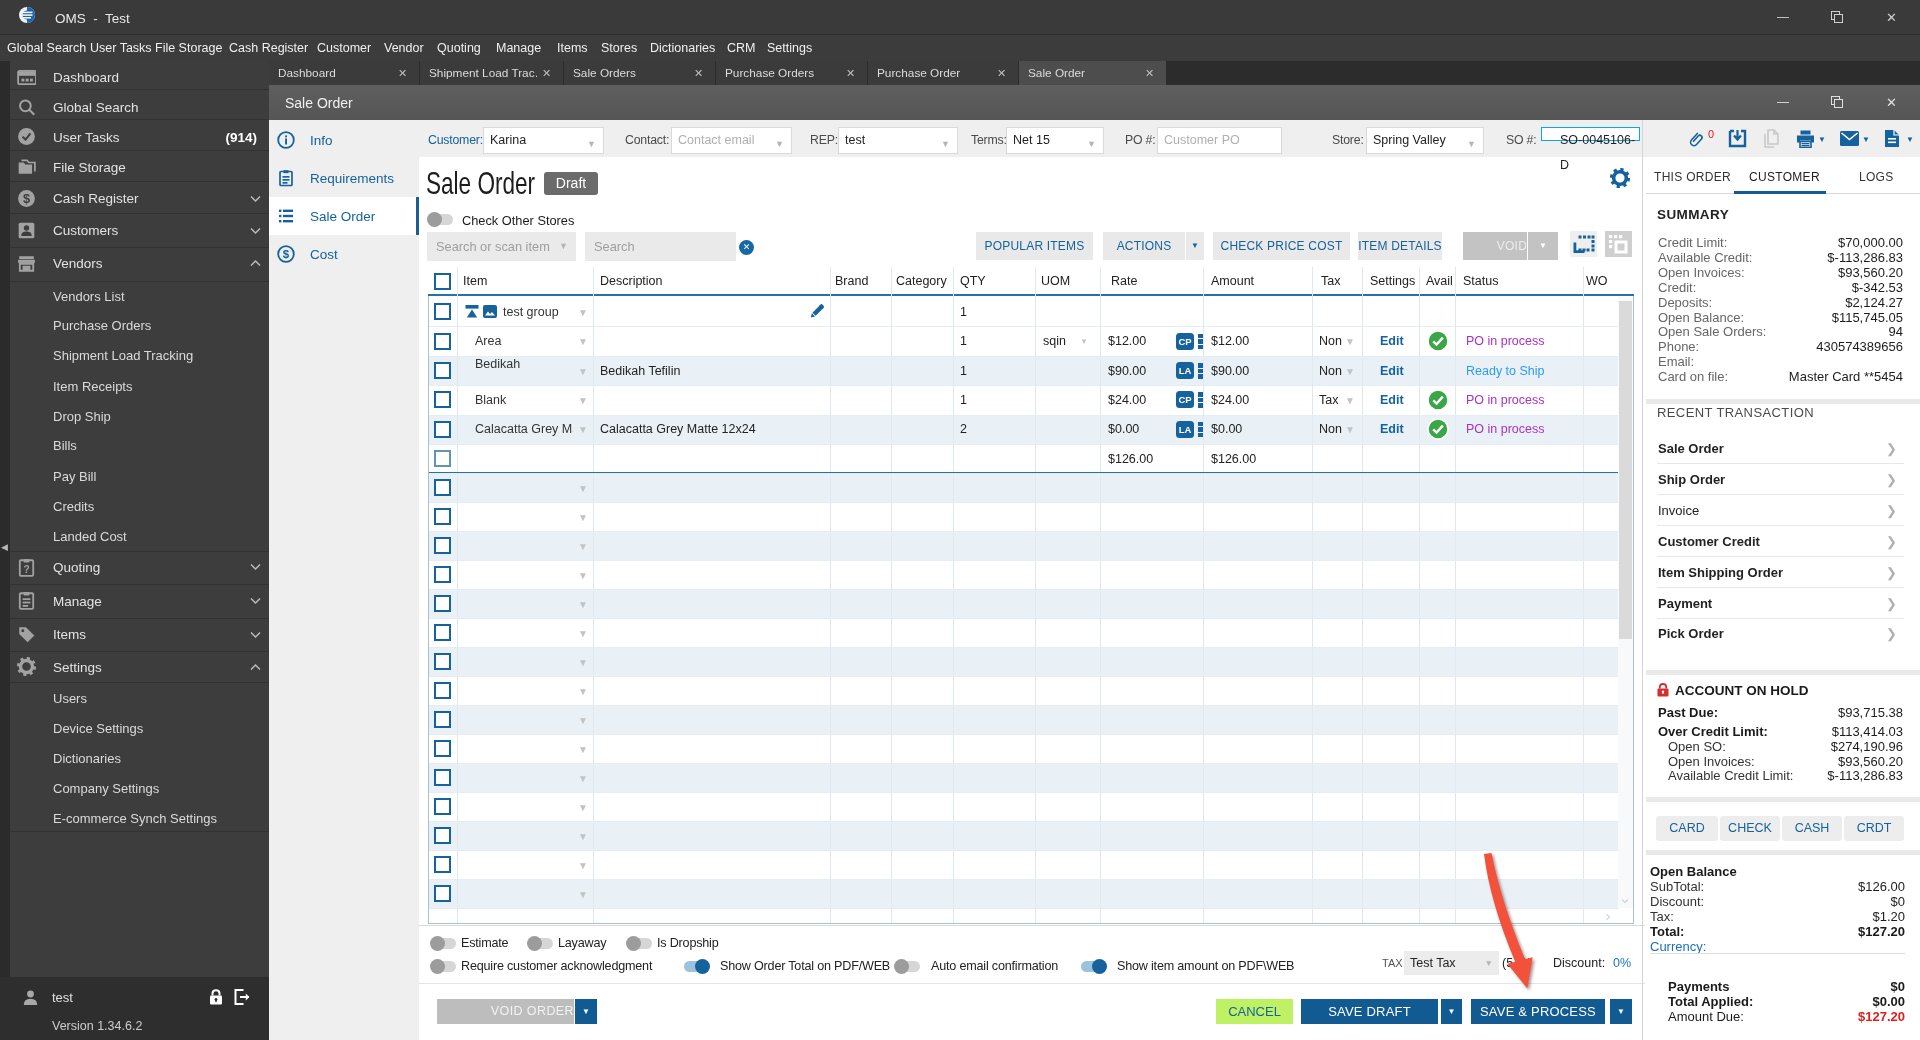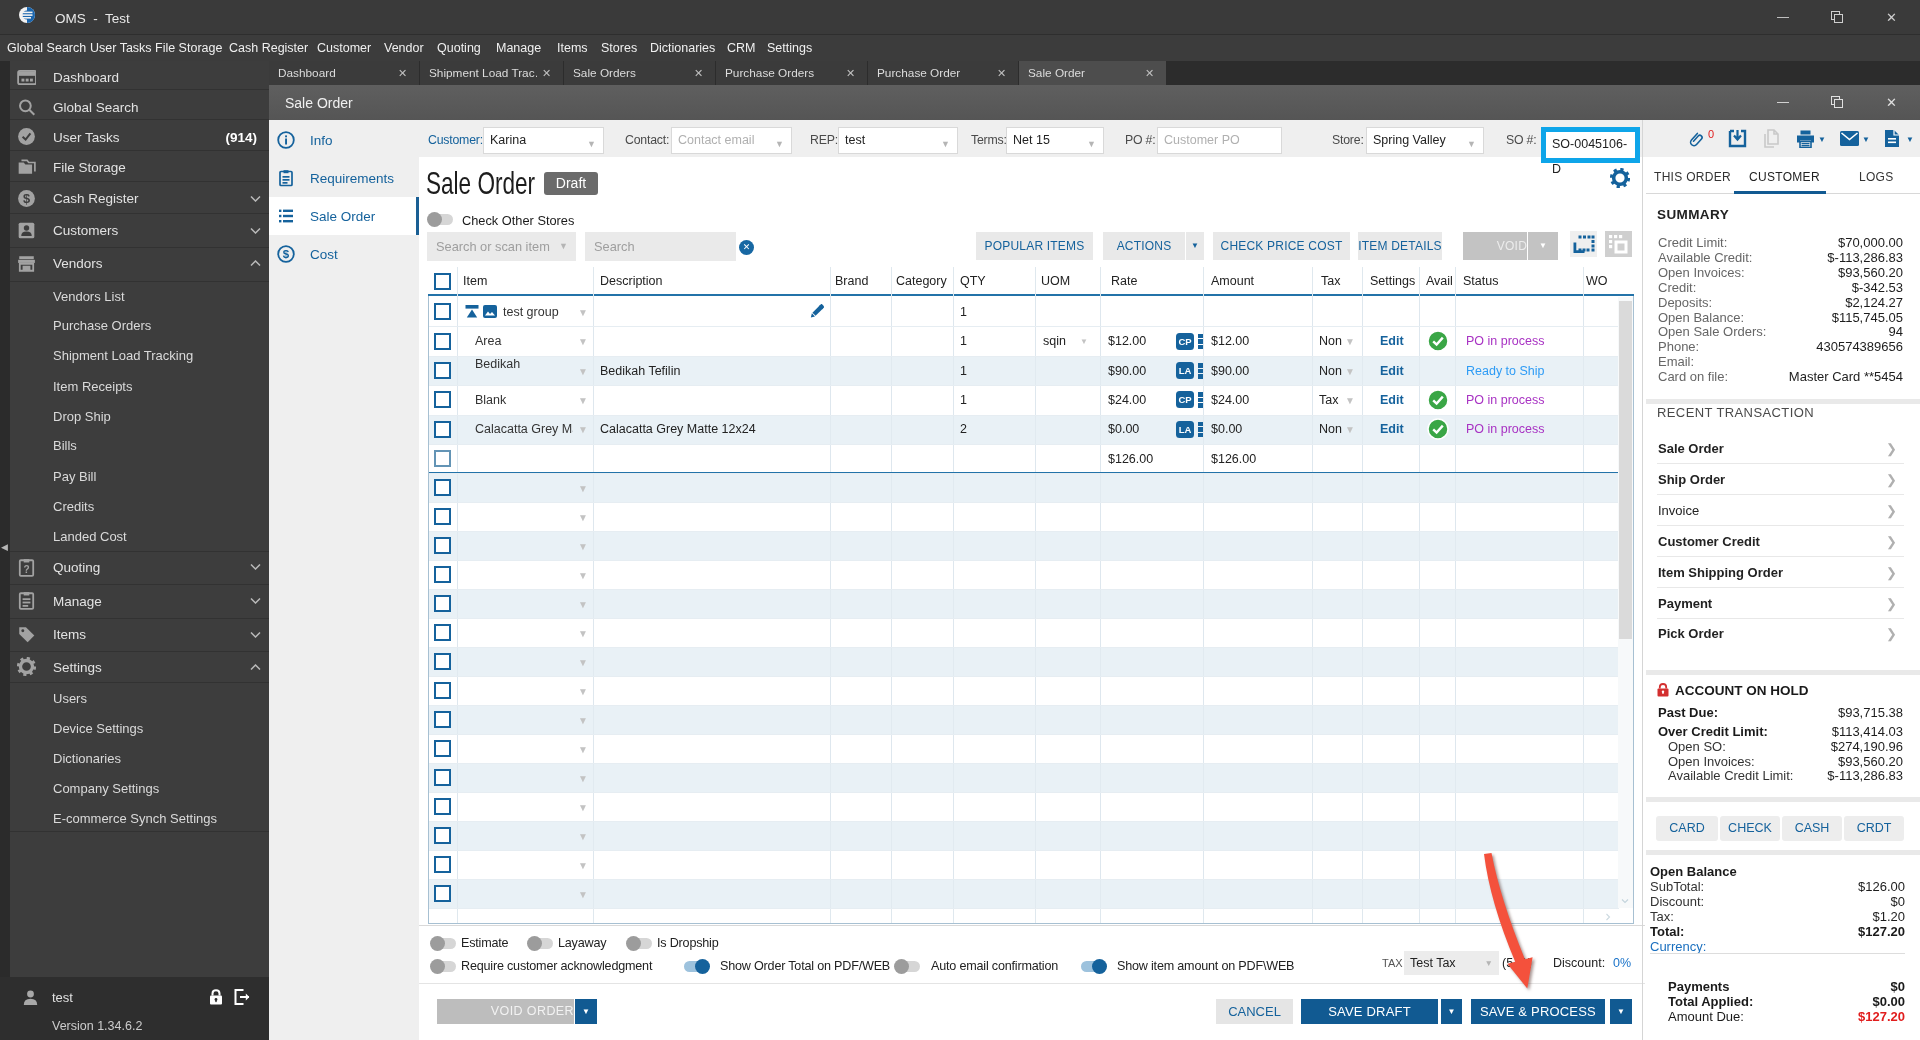--- a/index.html
+++ b/index.html
@@ -236,21 +236,21 @@
 <div class="abs" style="left:671px;top:127px;width:121px;height:27px;background:#fff;border:1px solid #d9d9d9;font-size:12.5px;color:#b0b0b0;line-height:25px;padding-left:6px;">Contact email<span style="position:absolute;right:7px;top:4px;color:#b5b5b5;font-size:9px;">▼</span></div>
 <div class="tx" style="left:810px;top:140px;transform:translateY(-50%);font-size:12.3px;color:#4a4a4a;font-weight:normal;letter-spacing:-0.2px;">REP:</div>
 <div class="abs" style="left:838px;top:127px;width:120px;height:27px;background:#fff;border:1px solid #d9d9d9;font-size:12.5px;color:#222;line-height:25px;padding-left:6px;">test<span style="position:absolute;right:7px;top:4px;color:#b5b5b5;font-size:9px;">▼</span></div>
 <div class="tx" style="left:971px;top:140px;transform:translateY(-50%);font-size:12.3px;color:#4a4a4a;font-weight:normal;letter-spacing:-0.2px;">Terms:</div>
 <div class="abs" style="left:1006px;top:127px;width:98px;height:27px;background:#fff;border:1px solid #d9d9d9;font-size:12.5px;color:#222;line-height:25px;padding-left:6px;">Net 15<span style="position:absolute;right:7px;top:4px;color:#b5b5b5;font-size:9px;">▼</span></div>
 <div class="tx" style="left:1125px;top:140px;transform:translateY(-50%);font-size:12.3px;color:#4a4a4a;font-weight:normal;letter-spacing:-0.2px;">PO #:</div>
 <div class="abs" style="left:1157px;top:127px;width:125px;height:27px;background:#fff;border:1px solid #d9d9d9;font-size:12.5px;color:#b0b0b0;line-height:25px;padding-left:6px;">Customer PO</div>
 <div class="tx" style="left:1332px;top:140px;transform:translateY(-50%);font-size:12.3px;color:#4a4a4a;font-weight:normal;letter-spacing:-0.2px;">Store:</div>
 <div class="abs" style="left:1366px;top:127px;width:118px;height:27px;background:#fff;border:1px solid #d9d9d9;font-size:12.5px;color:#222;line-height:25px;padding-left:6px;">Spring Valley<span style="position:absolute;right:7px;top:4px;color:#b5b5b5;font-size:9px;">▼</span></div>
 <div class="tx" style="left:1506px;top:140px;transform:translateY(-50%);font-size:12.3px;color:#4a4a4a;font-weight:normal;letter-spacing:-0.2px;">SO #:</div>
-<div class="abs" style="left:1541px;top:127px;width:99px;height:36px;background:#fff;border:5px solid #0ea5e9;font-size:12.5px;color:#222;line-height:25px;padding-left:6px;">SO-0045106-D</div>
+<div class="abs" style="left:1541px;top:127px;width:99px;height:14px;background:#fff;border:1px solid #0ea5e9;font-size:12.5px;color:#222;line-height:25px;padding-left:18px;">SO-0045106-D</div>
 <div class="tx" style="left:426px;top:183px;transform:translateY(-50%) scaleX(0.74);transform-origin:left center;font-size:30.5px;color:#1d1d1d;">Sale Order</div>
 <div class="abs" style="left:544px;top:172px;width:54px;height:23px;background:#6b6b6b;border-radius:3px;color:#fff;font-size:14px;text-align:center;line-height:23px;">Draft</div>
 <svg class="abs" style="left:1610px;top:168px;" width="20" height="20" viewBox="0 0 17 17">
     <circle cx="8.5" cy="8.5" r="5.4" fill="none" stroke="#15629c" stroke-width="3"></circle>
     <circle cx="8.5" cy="8.5" r="7" fill="none" stroke="#15629c" stroke-width="3.2" stroke-dasharray="2.6 2.9"></circle>
   </svg>
 <div class="abs" style="left:428px;top:214.0px;width:25px;height:11px;background:#d6d6d6;border-radius:6px;"></div>
 <div class="abs" style="left:427px;top:212.0px;width:15px;height:15px;background:#9c9c9c;border-radius:50%;"></div>
 <div class="tx" style="left:462px;top:219.5px;transform:translateY(-50%);font-size:12.8px;color:#1a1a1a;font-weight:normal;">Check Other Stores</div>
 <div class="abs" style="left:427px;top:232px;width:149px;height:29px;background:#eaeaea;font-size:12.8px;color:#9e9e9e;line-height:29px;padding-left:9px;">Search or scan item<span style="position:absolute;right:8px;top:0;color:#b5b5b5;font-size:9px;">▼</span></div>
@@ -520,21 +520,21 @@
 <div class="abs" style="left:1092px;top:958.5px;width:15px;height:15px;background:#15629c;border-radius:50%;"></div>
 <div class="tx" style="left:1117px;top:966px;transform:translateY(-50%);font-size:12.6px;color:#222;font-weight:normal;letter-spacing:-0.2px;">Show item amount on PDF\WEB</div>
 <div class="tx" style="left:1382px;top:963px;transform:translateY(-50%);font-size:11px;color:#555;font-weight:normal;">TAX</div>
 <div class="abs" style="left:1404px;top:951px;width:95px;height:24px;background:#ececec;font-size:12.5px;color:#222;line-height:24px;padding-left:6px;">Test Tax<span style="position:absolute;right:6px;top:0;color:#b5b5b5;font-size:8.5px;">▼</span></div>
 <div class="tx" style="left:1502px;top:963px;transform:translateY(-50%);font-size:12.5px;color:#222;font-weight:normal;">(5 %)</div>
 <div class="tx" style="left:1553px;top:963px;transform:translateY(-50%);font-size:12.5px;color:#222;font-weight:normal;">Discount:</div>
 <div class="tx" style="left:1613px;top:963px;transform:translateY(-50%);font-size:12.5px;color:#1a73c9;font-weight:normal;">0%</div>
 <div class="abs" style="left:419px;top:983px;width:1226px;height:1px;background:#e4e4e4;"></div>
 <div class="abs" style="left:437px;top:999px;width:137px;height:25px;background:#bdbdbd;color:#f2f2f2;font-size:12.5px;text-align:right;line-height:25px;letter-spacing:0.4px;">VOID ORDER</div>
 <div class="abs" style="left:575px;top:999px;width:22px;height:25px;background:#115a92;color:#fff;font-size:8px;text-align:center;line-height:25px;">▼</div>
-<div class="abs" style="left:1216px;top:999px;width:77px;height:25px;background:#e5e5e5;color:#15629c;font-size:13px;text-align:center;line-height:25px;">CANCEL</div>
+<div class="abs" style="left:1216px;top:999px;width:77px;height:25px;background:#bef264;color:#15629c;font-size:13px;text-align:center;line-height:25px;">CANCEL</div>
 <div class="abs" style="left:1301px;top:999px;width:137px;height:25px;background:#115a92;color:#fff;font-size:13px;text-align:center;line-height:25px;letter-spacing:0.2px;">SAVE DRAFT</div>
 <div class="abs" style="left:1441px;top:999px;width:21px;height:25px;background:#115a92;color:#fff;font-size:8px;text-align:center;line-height:25px;">▼</div>
 <div class="abs" style="left:1471px;top:999px;width:134px;height:25px;background:#115a92;color:#fff;font-size:13px;text-align:center;line-height:25px;letter-spacing:0.2px;">SAVE &amp; PROCESS</div>
 <div class="abs" style="left:1610px;top:999px;width:22px;height:25px;background:#115a92;color:#fff;font-size:8px;text-align:center;line-height:25px;">▼</div>
 <div class="abs" style="left:1642px;top:120px;width:1px;height:920px;background:#d5d5d5;"></div>
 <div class="abs" style="left:1646px;top:120px;width:274px;height:37px;background:#efefef;"></div>
 <svg class="abs" style="left:1686px;top:130px;" width="20" height="20" viewBox="0 0 20 20">
 <g transform="rotate(42 10 10)">
       <path d="M6.6 4.2 L6.6 13 a3.4 3.4 0 0 0 6.8 0 L13.4 5.6 a2.2 2.2 0 0 0 -4.4 0 L9 12.6" fill="none" stroke="#15629c" stroke-width="1.6" stroke-linecap="round"></path>
     </g>

